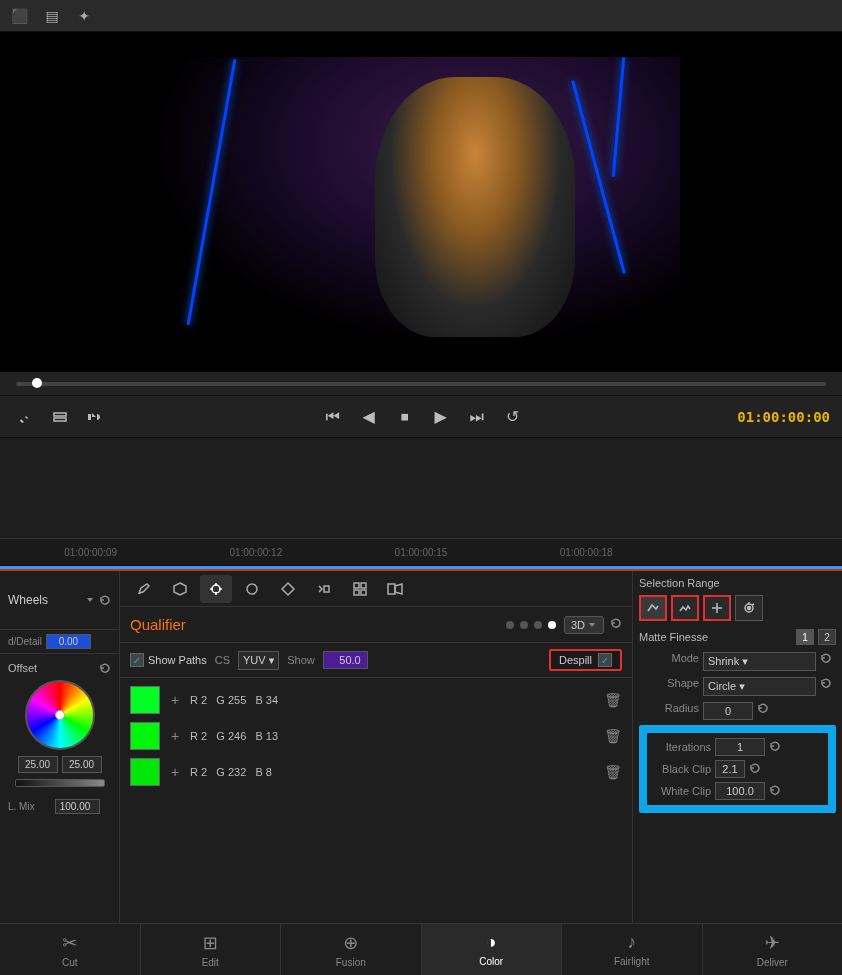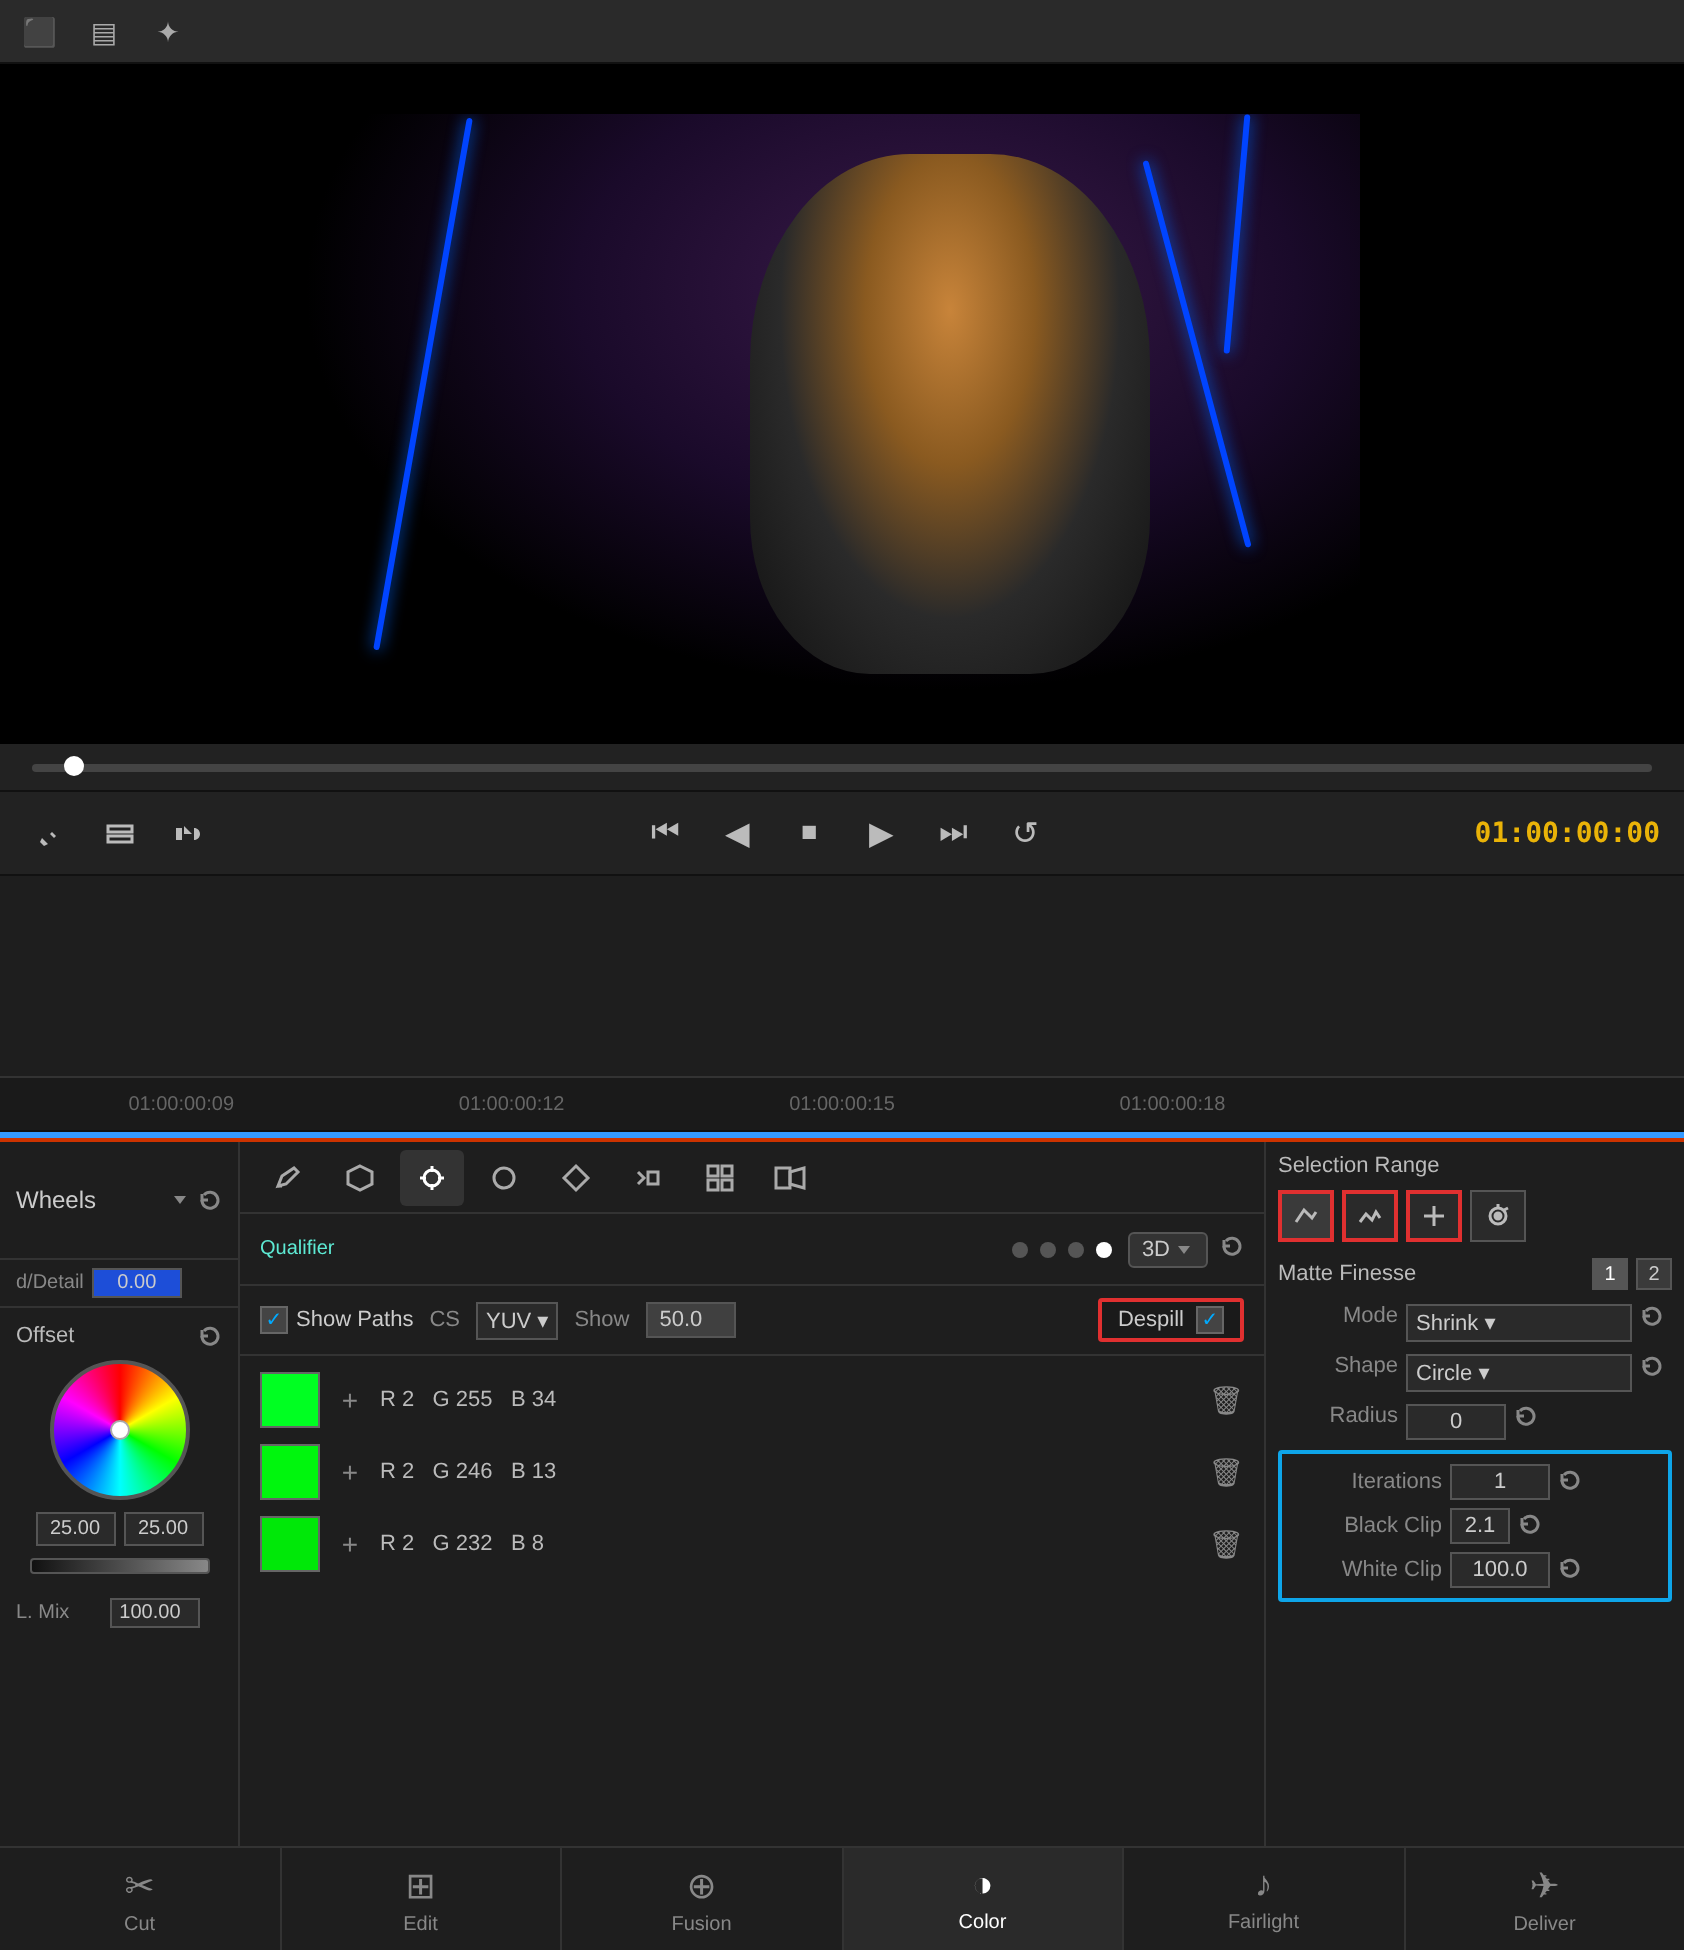--- a/index.html
+++ b/index.html
@@ -305,21 +305,21 @@
     .tool-btn.active { background: #333; color: #fff; }
 
     
     .qualifier-header {
       display: flex;
       align-items: center;
       padding: 6px 10px;
       border-bottom: 1px solid #333;
       height: 36px;
     }
-    .qualifier-title { font-size: 10px; color: #5eead4; flex: 1; }
+    .qualifier-title { font-size: 15px; color: #f97316; flex: 1; }
     .dot-row { display: flex; gap: 6px; align-items: center; }
     .dot {
       width: 8px; height: 8px;
       border-radius: 50%;
       background: #555;
     }
     .dot.active { background: #fff; }
     .qual-3d-btn {
       margin-left: 8px;
       background: #333;
@@ -501,22 +501,22 @@
     .mf-val {
       background: #2a2a2a;
       border: 1px solid #555;
       color: #ccc;
       padding: 2px 4px;
       font-size: 11px;
       width: 50px;
       text-align: center;
     }
     .mf-highlighted-group {
-      border: 2px solid #0ea5e9;
-      padding: 3px 20px;
+      border: 8px solid #0ea5e9;
+      padding: 3px 4px;
       margin-top: 2px;
       border-radius: 2px;
     }
     .mf-row-hl {
       display: flex;
       align-items: center;
       padding: 2px 0;
       gap: 4px;
     }
 
@@ -747,21 +747,21 @@
       <div class="checkbox-label">
         <div class="checkbox-box">✓</div>
         <span>Show Paths</span>
       </div>
       <span class="cs-label">CS</span>
       <div class="cs-select">
         <span>YUV</span>
         <span> ▾</span>
       </div>
       <span class="soft-label">Show</span>
-      <input class="soft-val" value="50.0" style="background: #404040; border: 1px solid rgb(85, 85, 85); color: rgb(204, 204, 204); padding: 2px 6px; font-size: 11px; width: 45px;">
+      <input class="soft-val" value="50.0" style="background: #4c1d95; border: 1px solid rgb(85, 85, 85); color: rgb(204, 204, 204); padding: 2px 6px; font-size: 11px; width: 45px; text-align: right;">
       <div class="despill-box">
         <span class="despill-label">Despill</span>
         <div class="despill-check">✓</div>
       </div>
     </div>
 
     <div class="color-rows">
 
       <div class="color-row">
         <div class="color-swatch" style="background:#00ff22;"></div>

